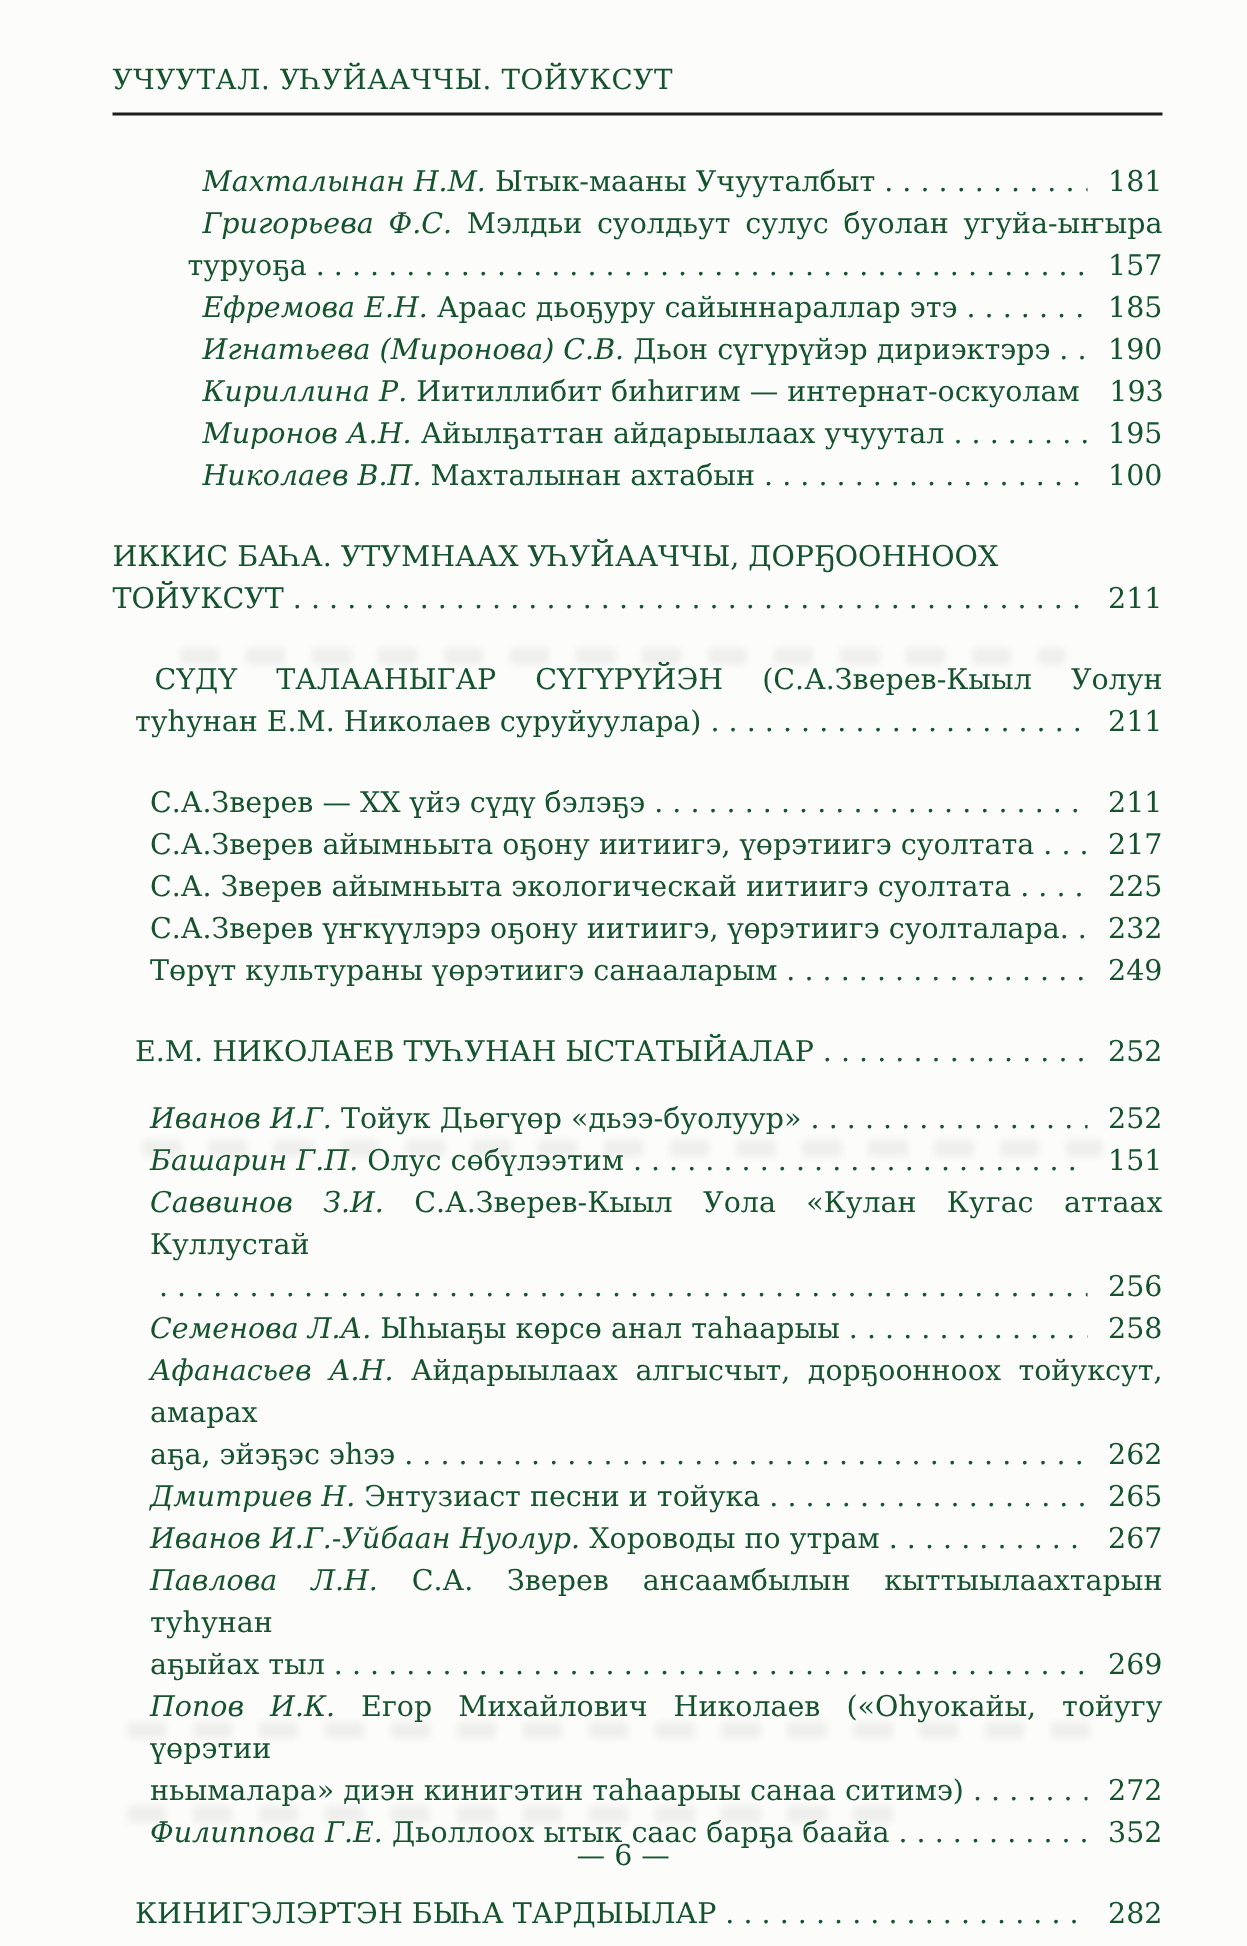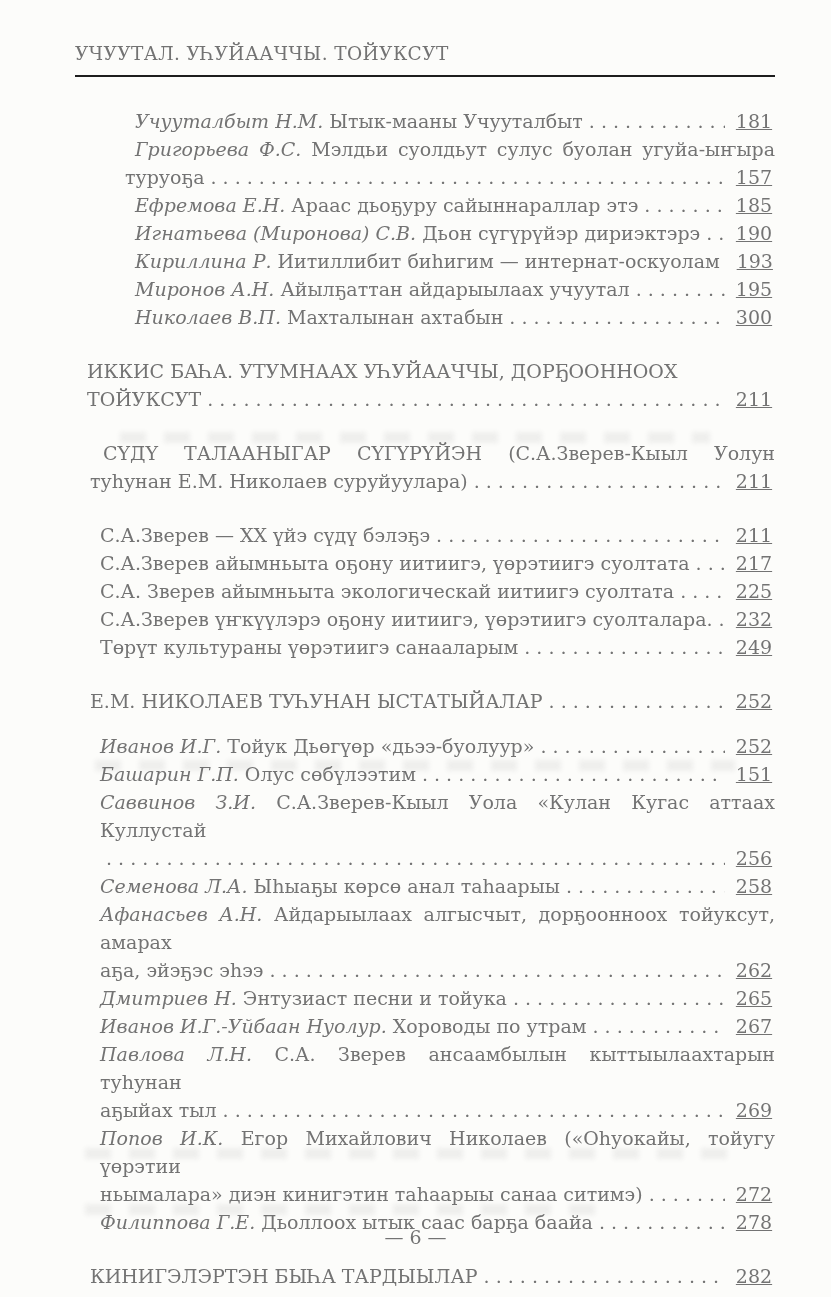--- a/index.html
+++ b/index.html
@@ -1,21 +1,21 @@
 <!DOCTYPE html>
 <html><head>
 <meta charset="utf-8">
 <style>
   html,body{margin:0;padding:0;}
   body{background:#fcfcfa;}
   .page{
     position:relative;
     width:831px;height:1297px;
     background:#fcfcfa;
-    color:#737373;
+    color:#14532d;
     font-family:"DejaVu Serif","Liberation Serif",serif;
     font-size:19px;
     line-height:28px;
     overflow:hidden;
   }
   .header{
     margin:40px 56px 0 75px;
     font-size:18.5px;
     letter-spacing:.4px;
     white-space:nowrap;
@@ -26,41 +26,41 @@
   }
   .content{margin:30px 56px 0 75px;}
   .block{margin-top:26px;}
   .content .block:first-child{margin-top:0;}
   .block.section + .block{margin-top:17px;}
 
   .entries-indent{padding-left:50px;}
   .entries{padding-left:25px;}
   .subsection{padding-left:15px;}
   .section{padding-left:15px;}
-  .chapter{padding-left:0;margin-left:12px;}
+  .chapter{padding-left:0;}
 
   .line{display:flex;align-items:baseline;}
   .line.fill{display:block;}
   .line.fill.just{text-align:justify;text-align-last:justify;}
   .entries-indent .line.first{padding-left:10px;}
   .subsection .line.first{padding-left:13px;}
 
   .text{white-space:nowrap;}
   .it{font-style:italic;}
   .tx{font-style:normal;}
   .leader{
     flex:1;
     overflow:hidden;
     white-space:nowrap;
     margin:0 8px 0 6px;
   }
   .leader::after{
     content:". . . . . . . . . . . . . . . . . . . . . . . . . . . . . . . . . . . . . . . . . . . . . . . . . . . . . . . . . . . . . . . . . . . . . . . . . . . .";
   }
-  .pg{min-width:42px;text-align:center;text-decoration:underline;}
+  .pg{min-width:42px;text-align:right;}
 
   .footer{
     position:absolute;
     left:0;right:0;bottom:46px;
     text-align:center;
     font-size:19px;
   }
 
   
   .ghost{
@@ -79,21 +79,21 @@
 </head>
 <body>
 
 <div class="page">
   <div class="header">УЧУУТАЛ. УҺУЙААЧЧЫ. ТОЙУКСУТ</div>
   <div class="rule"></div>
   <div class="content">
       <div class="block entries-indent">
         <div class="row">
           <div class="line pageline first">
-            <span class="text"><span class="it">Учууталбыт Н.М.</span><span class="tx"> Ытык-мааны Учууталбыт</span></span>
+            <span class="text"><span class="it">Махталынан Н.М.</span><span class="tx"> Ытык-мааны Учууталбыт</span></span>
             <span class="leader"></span>
             <span class="pg">181</span>
           </div>
         </div>
         <div class="row">
           <div class="line fill just first"><span class="it">Григорьева Ф.С.</span><span class="tx"> Мэлдьи суолдьут сулус буолан угуйа-ыҥыра</span></div>
           <div class="line pageline">
             <span class="text"><span class="tx">туруоҕа</span></span>
             <span class="leader"></span>
             <span class="pg">157</span>
@@ -124,21 +124,21 @@
           <div class="line pageline first">
             <span class="text"><span class="it">Миронов А.Н.</span><span class="tx"> Айылҕаттан айдарыылаах учуутал</span></span>
             <span class="leader"></span>
             <span class="pg">195</span>
           </div>
         </div>
         <div class="row">
           <div class="line pageline first">
             <span class="text"><span class="it">Николаев В.П.</span><span class="tx"> Махталынан ахтабын</span></span>
             <span class="leader"></span>
-            <span class="pg">300</span>
+            <span class="pg">100</span>
           </div>
         </div>
       </div>
       <div class="block chapter">
         <div class="row">
           <div class="line fill first"><span class="tx">ИККИС БАҺА. УТУМНААХ УҺУЙААЧЧЫ, ДОРҔООННООХ</span></div>
           <div class="line pageline">
             <span class="text"><span class="tx">ТОЙУКСУТ</span></span>
             <span class="leader"></span>
             <span class="pg">211</span>
@@ -265,21 +265,21 @@
           <div class="line pageline">
             <span class="text"><span class="tx">ньымалара» диэн кинигэтин таһаарыы санаа ситимэ)</span></span>
             <span class="leader"></span>
             <span class="pg">272</span>
           </div>
         </div>
         <div class="row">
           <div class="line pageline first">
             <span class="text"><span class="it">Филиппова Г.Е.</span><span class="tx"> Дьоллоох ытык саас барҕа баайа</span></span>
             <span class="leader"></span>
-            <span class="pg">278</span>
+            <span class="pg">352</span>
           </div>
         </div>
       </div>
       <div class="block section">
         <div class="row">
           <div class="line pageline first">
             <span class="text"><span class="tx">КИНИГЭЛЭРТЭН БЫҺА ТАРДЫЫЛАР</span></span>
             <span class="leader"></span>
             <span class="pg">282</span>
           </div>

